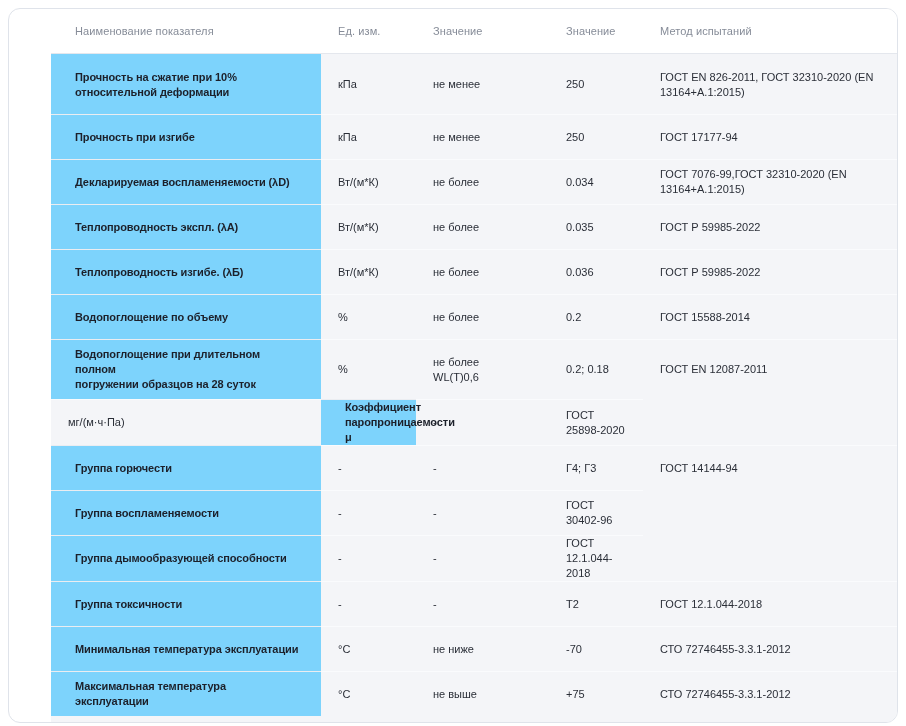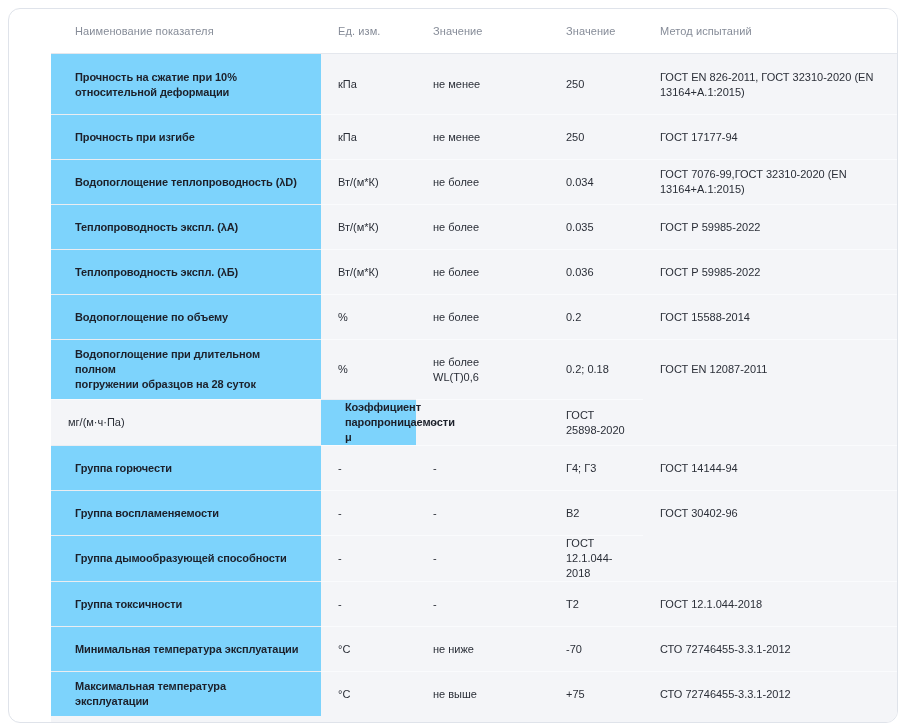--- a/index.html
+++ b/index.html
@@ -95,35 +95,35 @@
 13164+A.1:2015)</div>
       </div>
       <div class="grid-row data-row">
         <div class="cell c-name">Прочность при изгибе</div>
         <div class="cell c-unit">кПа</div>
         <div class="cell c-criterion">не менее</div>
         <div class="cell c-value">250</div>
         <div class="cell c-method">ГОСТ 17177-94</div>
       </div>
       <div class="grid-row data-row">
-        <div class="cell c-name">Водопоглощение теплопроводность (λD)</div>
+        <div class="cell c-name">Декларируемая воспламеняемости (λD)</div>
         <div class="cell c-unit">Вт/(м*К)</div>
         <div class="cell c-criterion">не более</div>
         <div class="cell c-value">0.034</div>
         <div class="cell c-method">ГОСТ 7076-99,ГОСТ 32310-2020 (EN 13164+A.1:2015)</div>
       </div>
       <div class="grid-row data-row">
         <div class="cell c-name">Теплопроводность экспл. (λА)</div>
         <div class="cell c-unit">Вт/(м*К)</div>
         <div class="cell c-criterion">не более</div>
         <div class="cell c-value">0.035</div>
         <div class="cell c-method">ГОСТ Р 59985-2022</div>
       </div>
       <div class="grid-row data-row">
-        <div class="cell c-name">Теплопроводность экспл. (λБ)</div>
+        <div class="cell c-name">Теплопроводность изгибе. (λБ)</div>
         <div class="cell c-unit">Вт/(м*К)</div>
         <div class="cell c-criterion">не более</div>
         <div class="cell c-value">0.036</div>
         <div class="cell c-method">ГОСТ Р 59985-2022</div>
       </div>
       <div class="grid-row data-row">
         <div class="cell c-name">Водопоглощение по объему</div>
         <div class="cell c-unit">%</div>
         <div class="cell c-criterion">не более</div>
         <div class="cell c-value">0.2</div>
@@ -148,21 +148,20 @@
         <div class="cell c-name">Группа горючести</div>
         <div class="cell c-unit">-</div>
         <div class="cell c-criterion">-</div>
         <div class="cell c-value">Г4; Г3</div>
         <div class="cell c-method">ГОСТ 14144-94</div>
       </div>
       <div class="grid-row data-row">
         <div class="cell c-name">Группа воспламеняемости</div>
         <div class="cell c-unit">-</div>
         <div class="cell c-criterion">-</div>
-        <div class="cell c-value">В2</div>
         <div class="cell c-method">ГОСТ 30402-96</div>
       </div>
       <div class="grid-row data-row">
         <div class="cell c-name">Группа дымообразующей способности</div>
         <div class="cell c-unit">-</div>
         <div class="cell c-criterion">-</div>
         <div class="cell c-method">ГОСТ 12.1.044-2018</div>
       </div>
       <div class="grid-row data-row">
         <div class="cell c-name">Группа токсичности</div>

